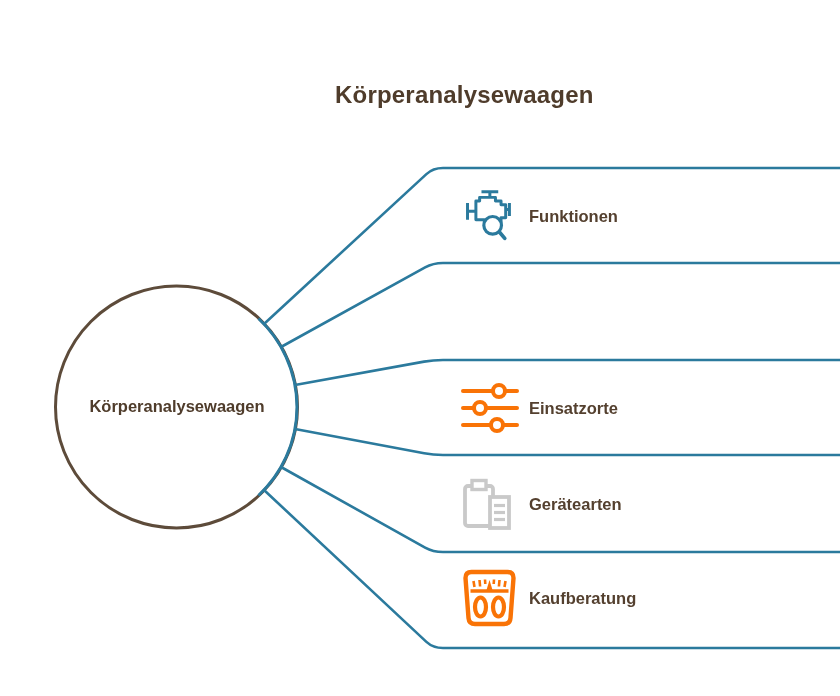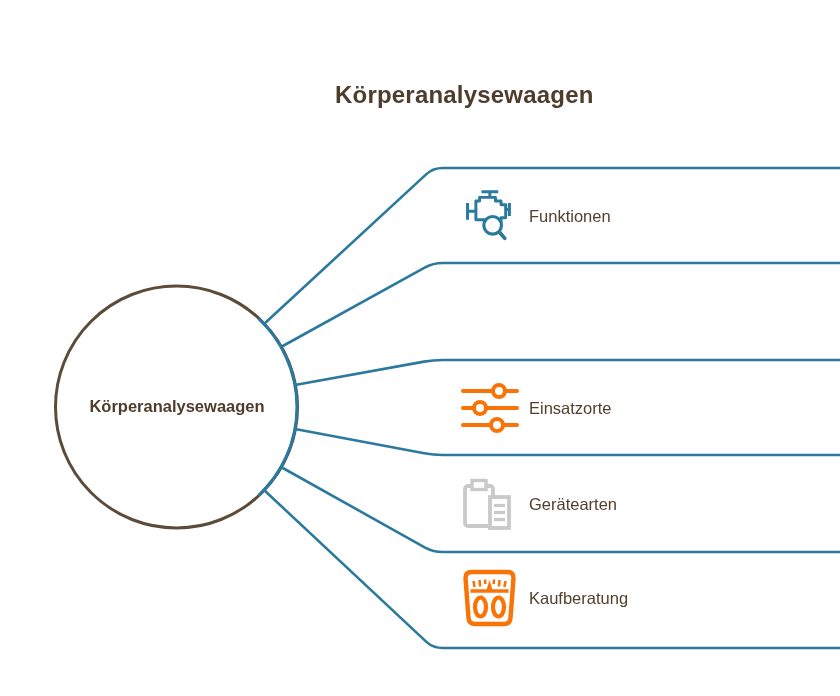--- a/index.html
+++ b/index.html
@@ -24,21 +24,21 @@
   }
   .branch-row{position:absolute;left:397px;width:419px;}
   .branch-row .icon-box{
     position:absolute;left:30px;top:50%;
     transform:translateY(-50%);
     line-height:0;
   }
   .branch-row .branch-label{
     position:absolute;left:98px;top:50%;
     transform:translateY(-50%);
-    font-size:16.5px;font-weight:normal;color:#54402F;
+    font-size:16.5px;font-weight:bold;color:#54402F;
     white-space:nowrap;
   }
   .row-1{top:168px;height:95px;}
   .row-2{top:263px;height:97px;}
   .row-3{top:360px;height:96px;}
   .row-4{top:455px;height:97px;}
   .row-5{top:560px;height:75px;}
 </style>
 </head>
 <body>

